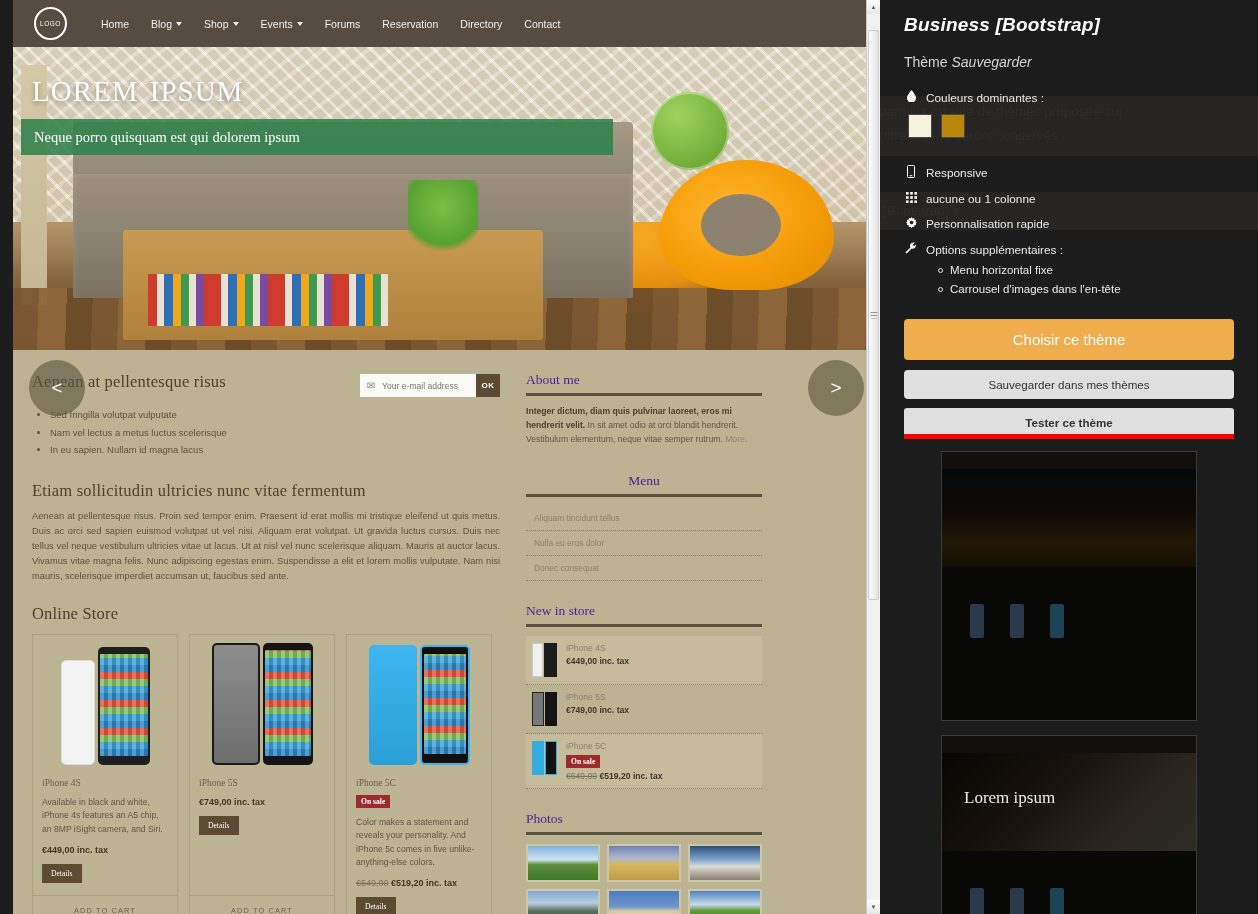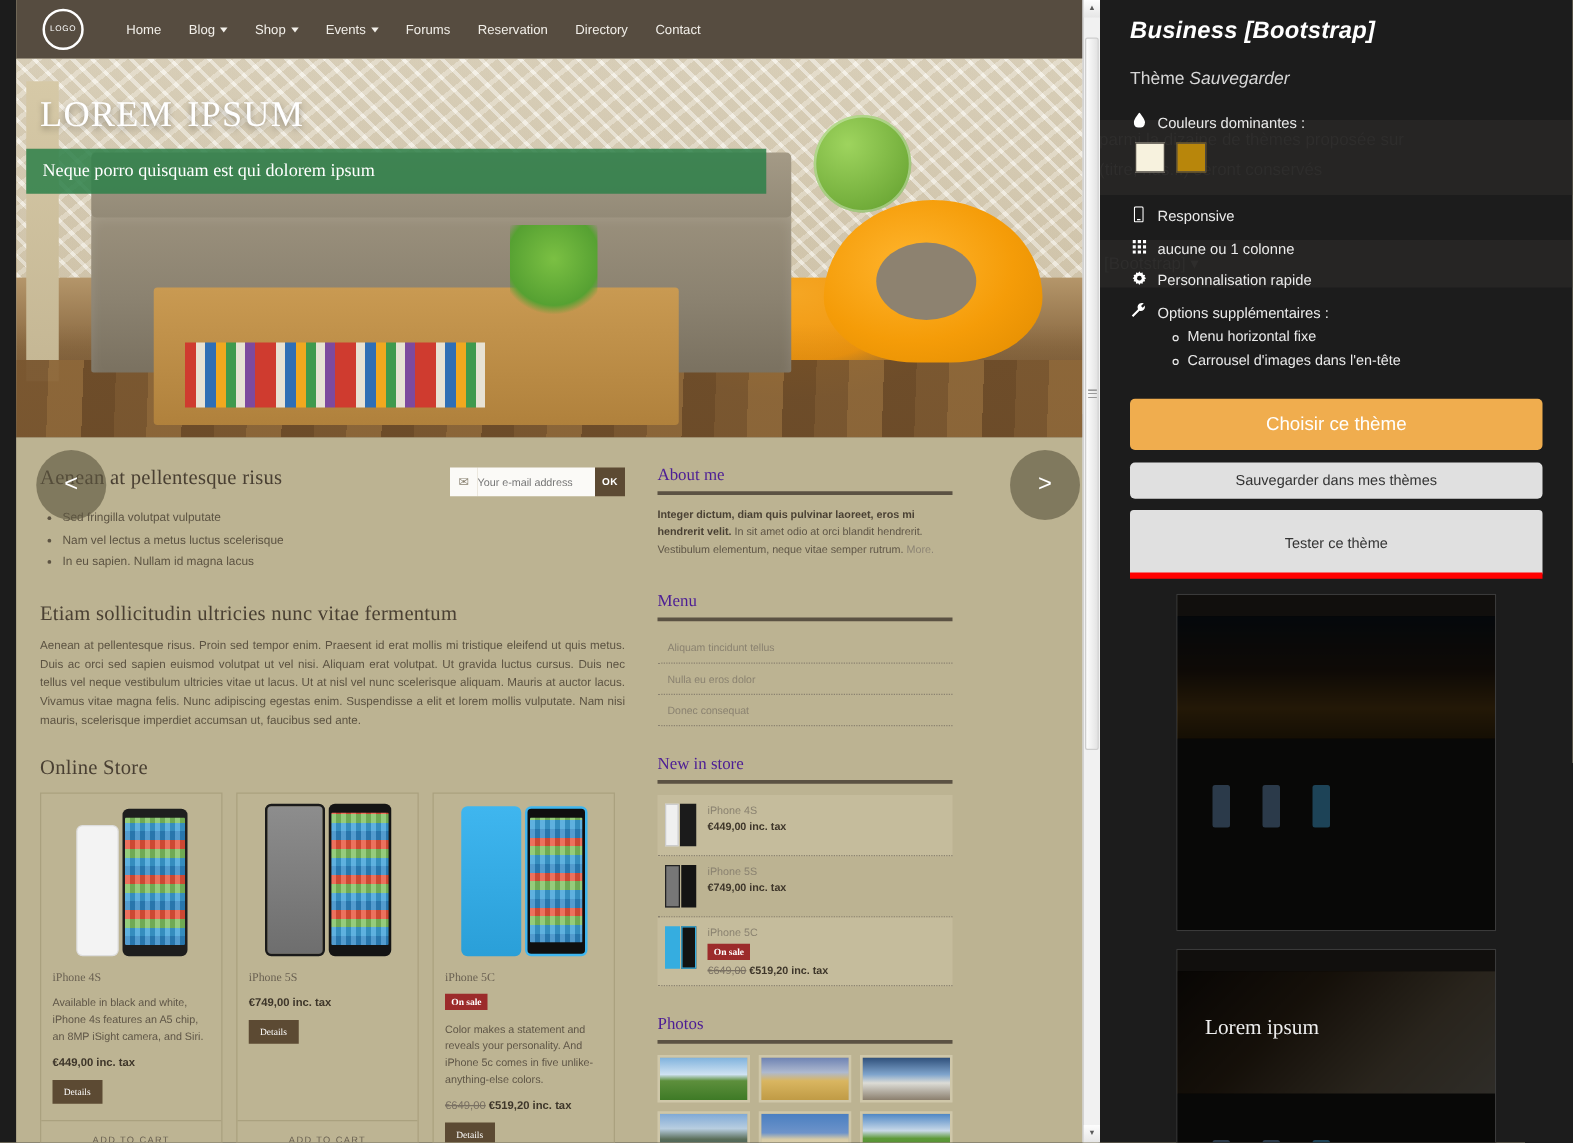--- a/index.html
+++ b/index.html
@@ -215,21 +215,21 @@
   .sw{ width:24px;height:24px; border:1px solid #4a4640; }
   .sublist{ margin:6px 0 0 34px; }
   .sublist li{ list-style:none; font-size:11.5px; color:#eaeaea; margin-top:7px; display:flex; gap:7px; align-items:center;}
   .dot-o{ width:5px;height:5px;border:1px solid #eaeaea;border-radius:50%;flex:none; }
 
   .btn{ display:block; width:100%; text-align:center; border:none; cursor:pointer;
     font-family:inherit; }
   .btn-primary{ background:#f0ad4e; color:#fff; font-size:15px; padding:12px 0; margin-top:24px; border-radius:4px; }
   .btn-light{ background:#e0e0e0; color:#333; font-size:11.6px; padding:8px 0; margin-top:10px; border-radius:4px; }
   .btn-test-wrap{ position:relative; margin-top:9px; }
-  .btn-test{ background:#e0e0e0; color:#333; font-size:11.6px; padding:20px 0; border-radius:3px; }
+  .btn-test{ background:#e0e0e0; color:#333; font-size:11.6px; padding:8px 0; border-radius:3px;font-weight:bold; }
   .red-underline{ position:absolute; left:0; right:0; bottom:-2px; height:5px; background:#ff0000; }
 
   .thumb{ width:256px; margin:14px auto 0; border:1px solid #3a3a3a; background:#000; position:relative; overflow:hidden; }
   .thumb-1{ height:270px; }
   .thumb-2{ height:210px; }
   .thumb-shade{ position:absolute; inset:0; background:rgba(0,0,0,.80); }
   .tnav{ position:absolute;left:0;right:0;top:0;height:17px;background:#564c40; }
   .thero{ position:absolute;left:0;right:0;top:17px;height:98px; }
   .thero-1{ background:linear-gradient(180deg,#1a2a3a 0%,#4a3520 45%,#b07a24 75%,#6a4a14 100%); }
   .thero-2{ background:linear-gradient(135deg,#2a2016 0%,#6a4f30 35%,#cbb48e 70%,#e7dcc6 100%); }
@@ -376,21 +376,21 @@
         </div>
 
         <div class="col-side">
 
           <div class="side-title">About me</div>
           <div class="side-rule"></div>
           <div class="side-text">
             <b>Integer dictum, diam quis pulvinar laoreet, eros mi hendrerit velit.</b><span> In sit amet odio at orci blandit hendrerit. Vestibulum elementum, neque vitae semper rutrum. </span><a href="#">More.</a>
           </div>
 
-          <div class="side-title" style="margin-top:26px;">Menu</div>
+          <div class="side-title" style="margin-top:26px;text-align:center;">Menu</div>
           <div class="side-rule"></div>
           <ul class="menu-list">
             <li>Aliquam tincidunt tellus</li>
             <li>Nulla eu eros dolor</li>
             <li>Donec consequat</li>
           </ul>
 
           <div class="side-title" style="margin-top:22px;">New in store</div>
           <div class="side-rule"></div>
 

